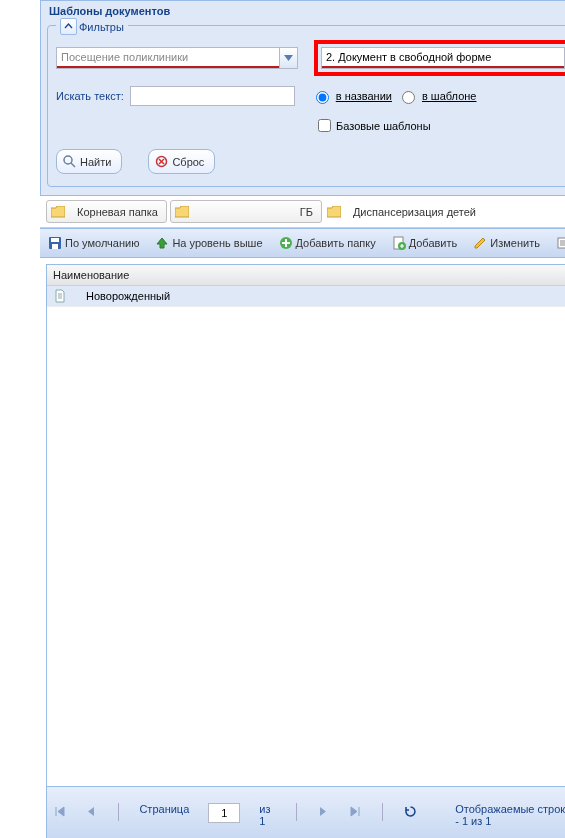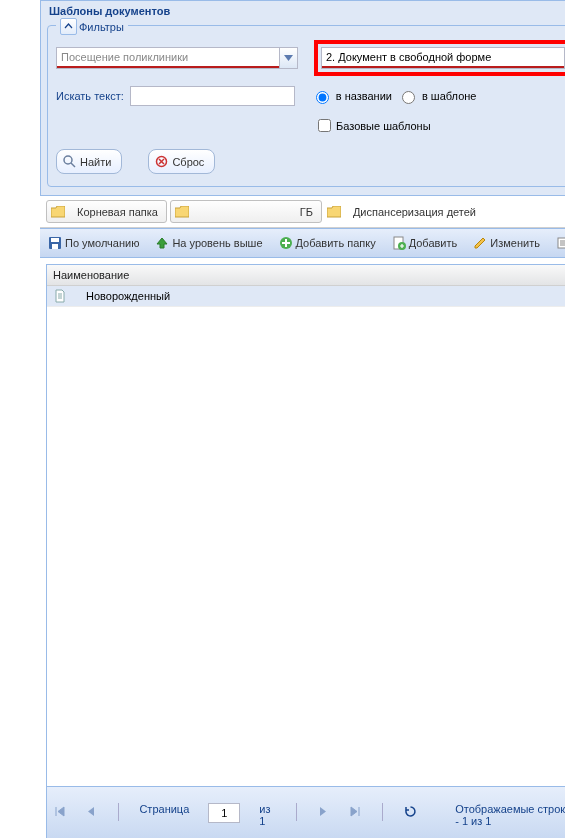--- a/index.html
+++ b/index.html
@@ -106,21 +106,21 @@
     padding:0 4px;
     font-size:11px;
   }
   .radio-group {
     margin-left: 16px;
     display: flex;
     align-items: center;
     gap:4px;
     color:#000;
   }
-  .radio-group label { color:#000; }
+  .radio-group label { color:#000;text-decoration:underline; }
   .row3 { margin-top:10px; margin-left:258px; display:flex; align-items:center; color:#000;}
   .row-buttons { margin-top: 14px; display:flex; gap:26px; }
   .btn {
     display:flex;
     align-items:center;
     gap:4px;
     padding: 1px 10px 1px 6px;
     height:21px;
     background: linear-gradient(#ffffff,#e7efff);
     border:1px solid #a2b8d8;

